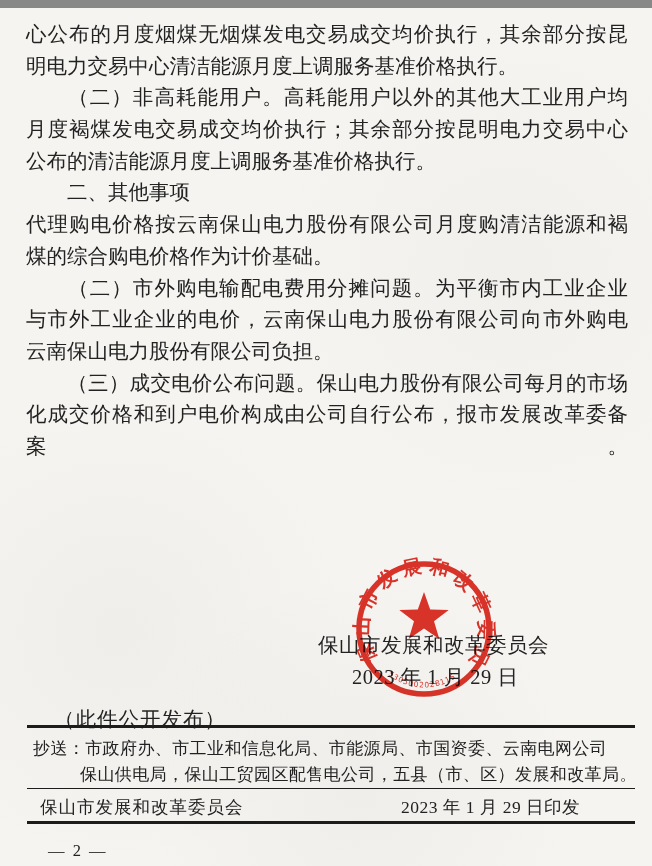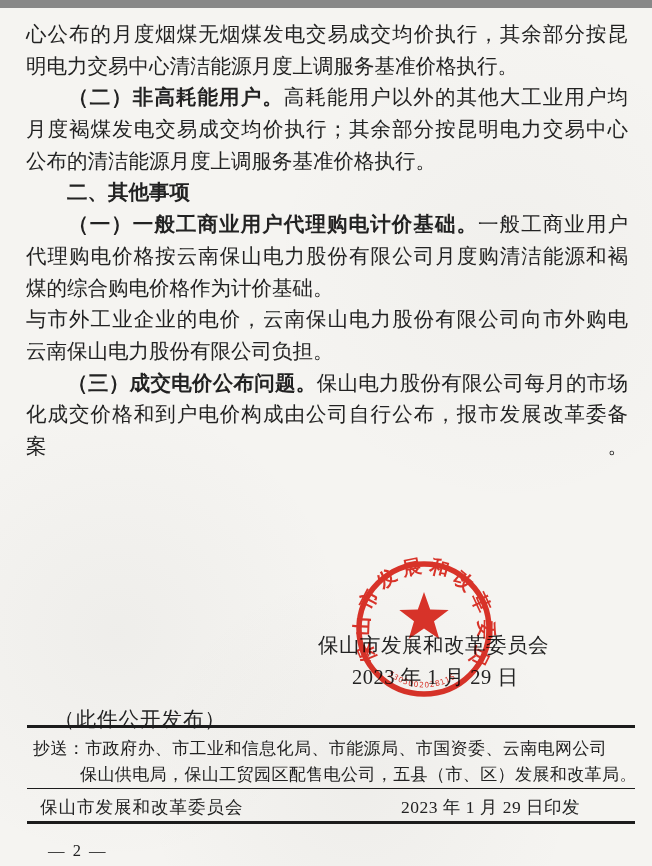--- a/index.html
+++ b/index.html
@@ -25,21 +25,21 @@
     height:31.7px;line-height:31.7px;
     white-space:nowrap;
   }
   .bline.just{
     text-align:justify;
     text-align-last:justify;
     text-justify:inter-character;
     white-space:normal;
   }
   .bline .ind{display:inline-block;height:1px;}
-  .bline .b{font-weight:700;}
+  .bline .b{font-weight:400;}
   
   .sig-issuer{position:absolute;left:318px;top:623px;font-size:20.5px;letter-spacing:0.5px;}
   .sig-date{position:absolute;left:352px;top:655px;font-size:20.5px;letter-spacing:0.5px;}
   .public-note{position:absolute;left:54px;top:697px;font-size:20.5px;letter-spacing:1px;}
   
   .seal{position:absolute;left:336px;top:533px;mix-blend-mode:multiply;opacity:0.92;}
   
   .rule{position:absolute;left:27px;width:608px;background:#1c1c1c;}
   .rule.thick{height:2.6px;}
   .rule.thin{height:1.4px;}
@@ -57,23 +57,23 @@
 
 <div class="page">
 
   <div class="body-text">
       <div class="bline just"><span>心公布的月度烟煤无烟煤发电交易成交均价执行，其余部分按昆</span></div>
       <div class="bline"><span>明电力交易中心清洁能源月度上调服务基准价格执行。</span></div>
       <div class="bline just"><span class="ind" style="width: 41px;"></span><span class="b">（二）非高耗能用户。</span><span>高耗能用户以外的其他大工业用户均</span></div>
       <div class="bline just"><span>月度褐煤发电交易成交均价执行；其余部分按昆明电力交易中心</span></div>
       <div class="bline"><span>公布的清洁能源月度上调服务基准价格执行。</span></div>
       <div class="bline"><span class="ind" style="width: 41px;"></span><span class="b">二、其他事项</span></div>
-      <div class="bline just"><span class="ind" style="width: 41px;"></span><span class="b">（一）一般工商业用户代理购电计价基础。</span><span>一般工商业用户</span></div>
       <div class="bline just"><span>代理购电价格按云南保山电力股份有限公司月度购清洁能源和褐</span></div>
       <div class="bline"><span>煤的综合购电价格作为计价基础。</span></div>
+      <div class="bline just"><span class="ind" style="width: 41px;"></span><span class="b">（二）市外购电输配电费用分摊问题。</span><span>为平衡市内工业企业</span></div>
       <div class="bline just"><span>与市外工业企业的电价，云南保山电力股份有限公司向市外购电</span></div>
       <div class="bline"><span>云南保山电力股份有限公司负担。</span></div>
       <div class="bline just"><span class="ind" style="width: 41px;"></span><span class="b">（三）成交电价公布问题。</span><span>保山电力股份有限公司每月的市场</span></div>
       <div class="bline just"><span>化成交价格和到户电价构成由公司自行公布，报市发展改革委备案。</span></div>
     </div>
 
   <div class="sig-issuer">保山市发展和改革委员会</div>
   <div class="sig-date">2023 年 1 月 29 日</div>
   <div class="public-note">（此件公开发布）</div>
 

